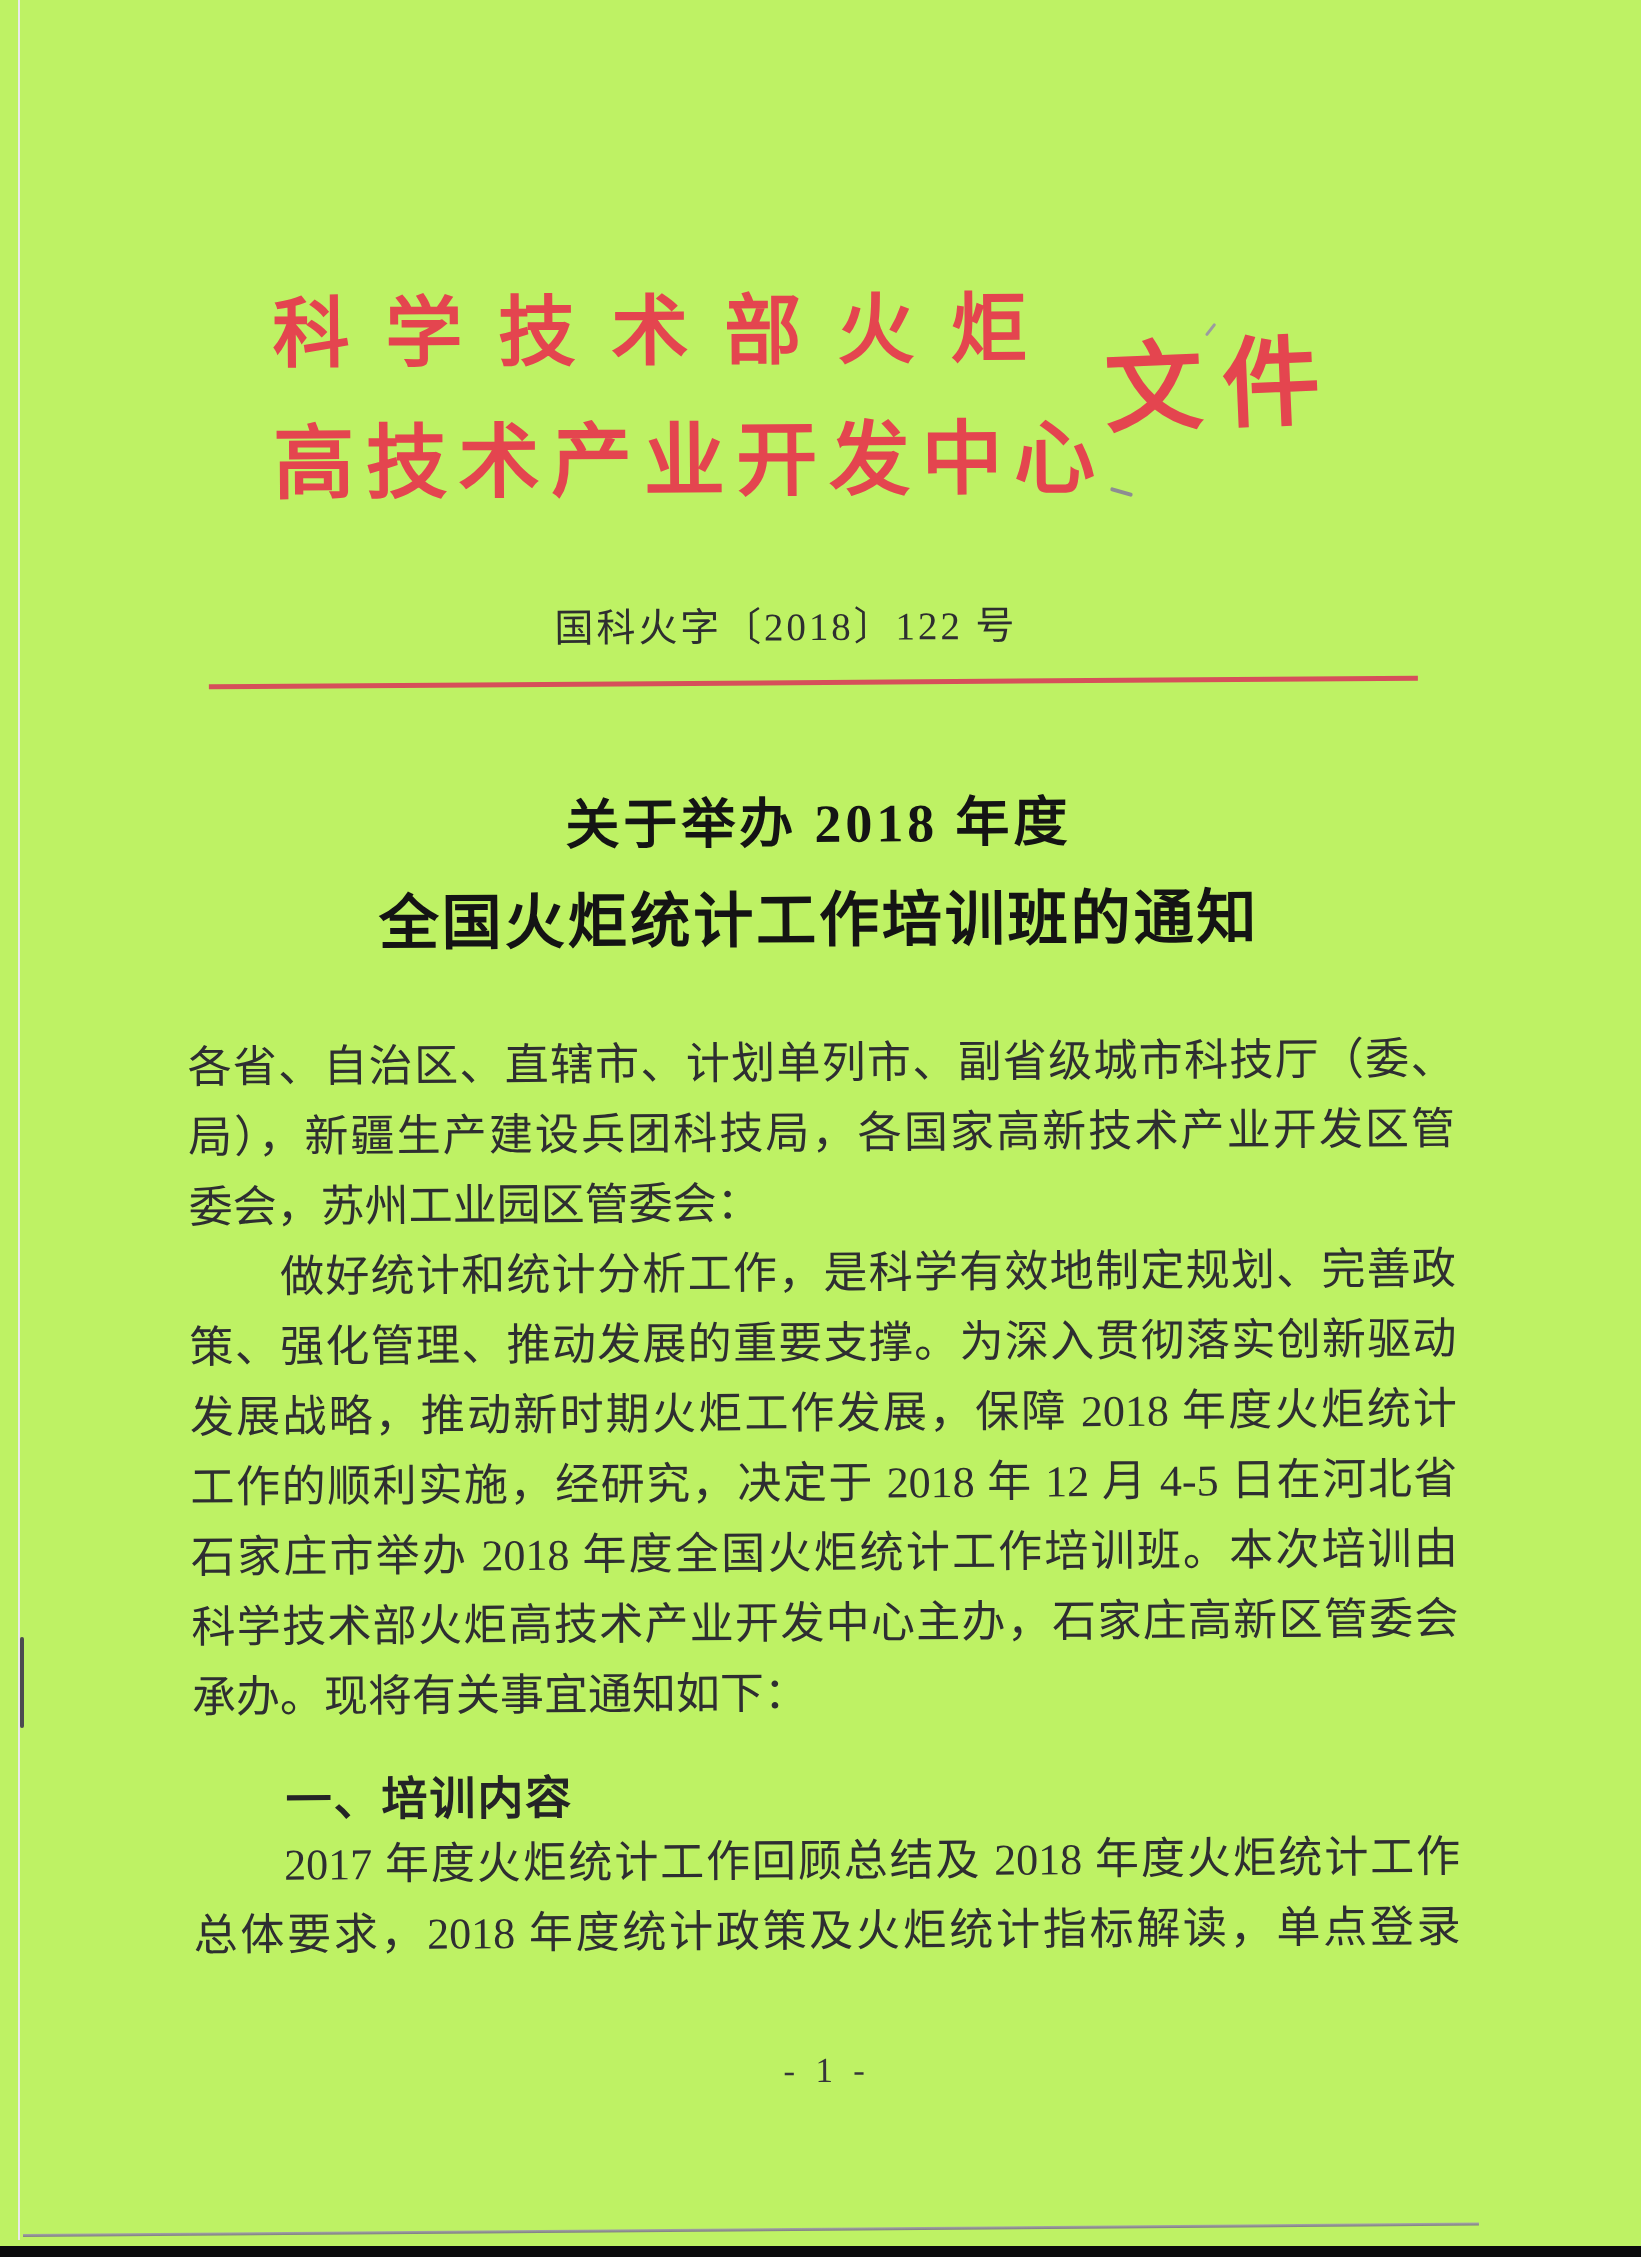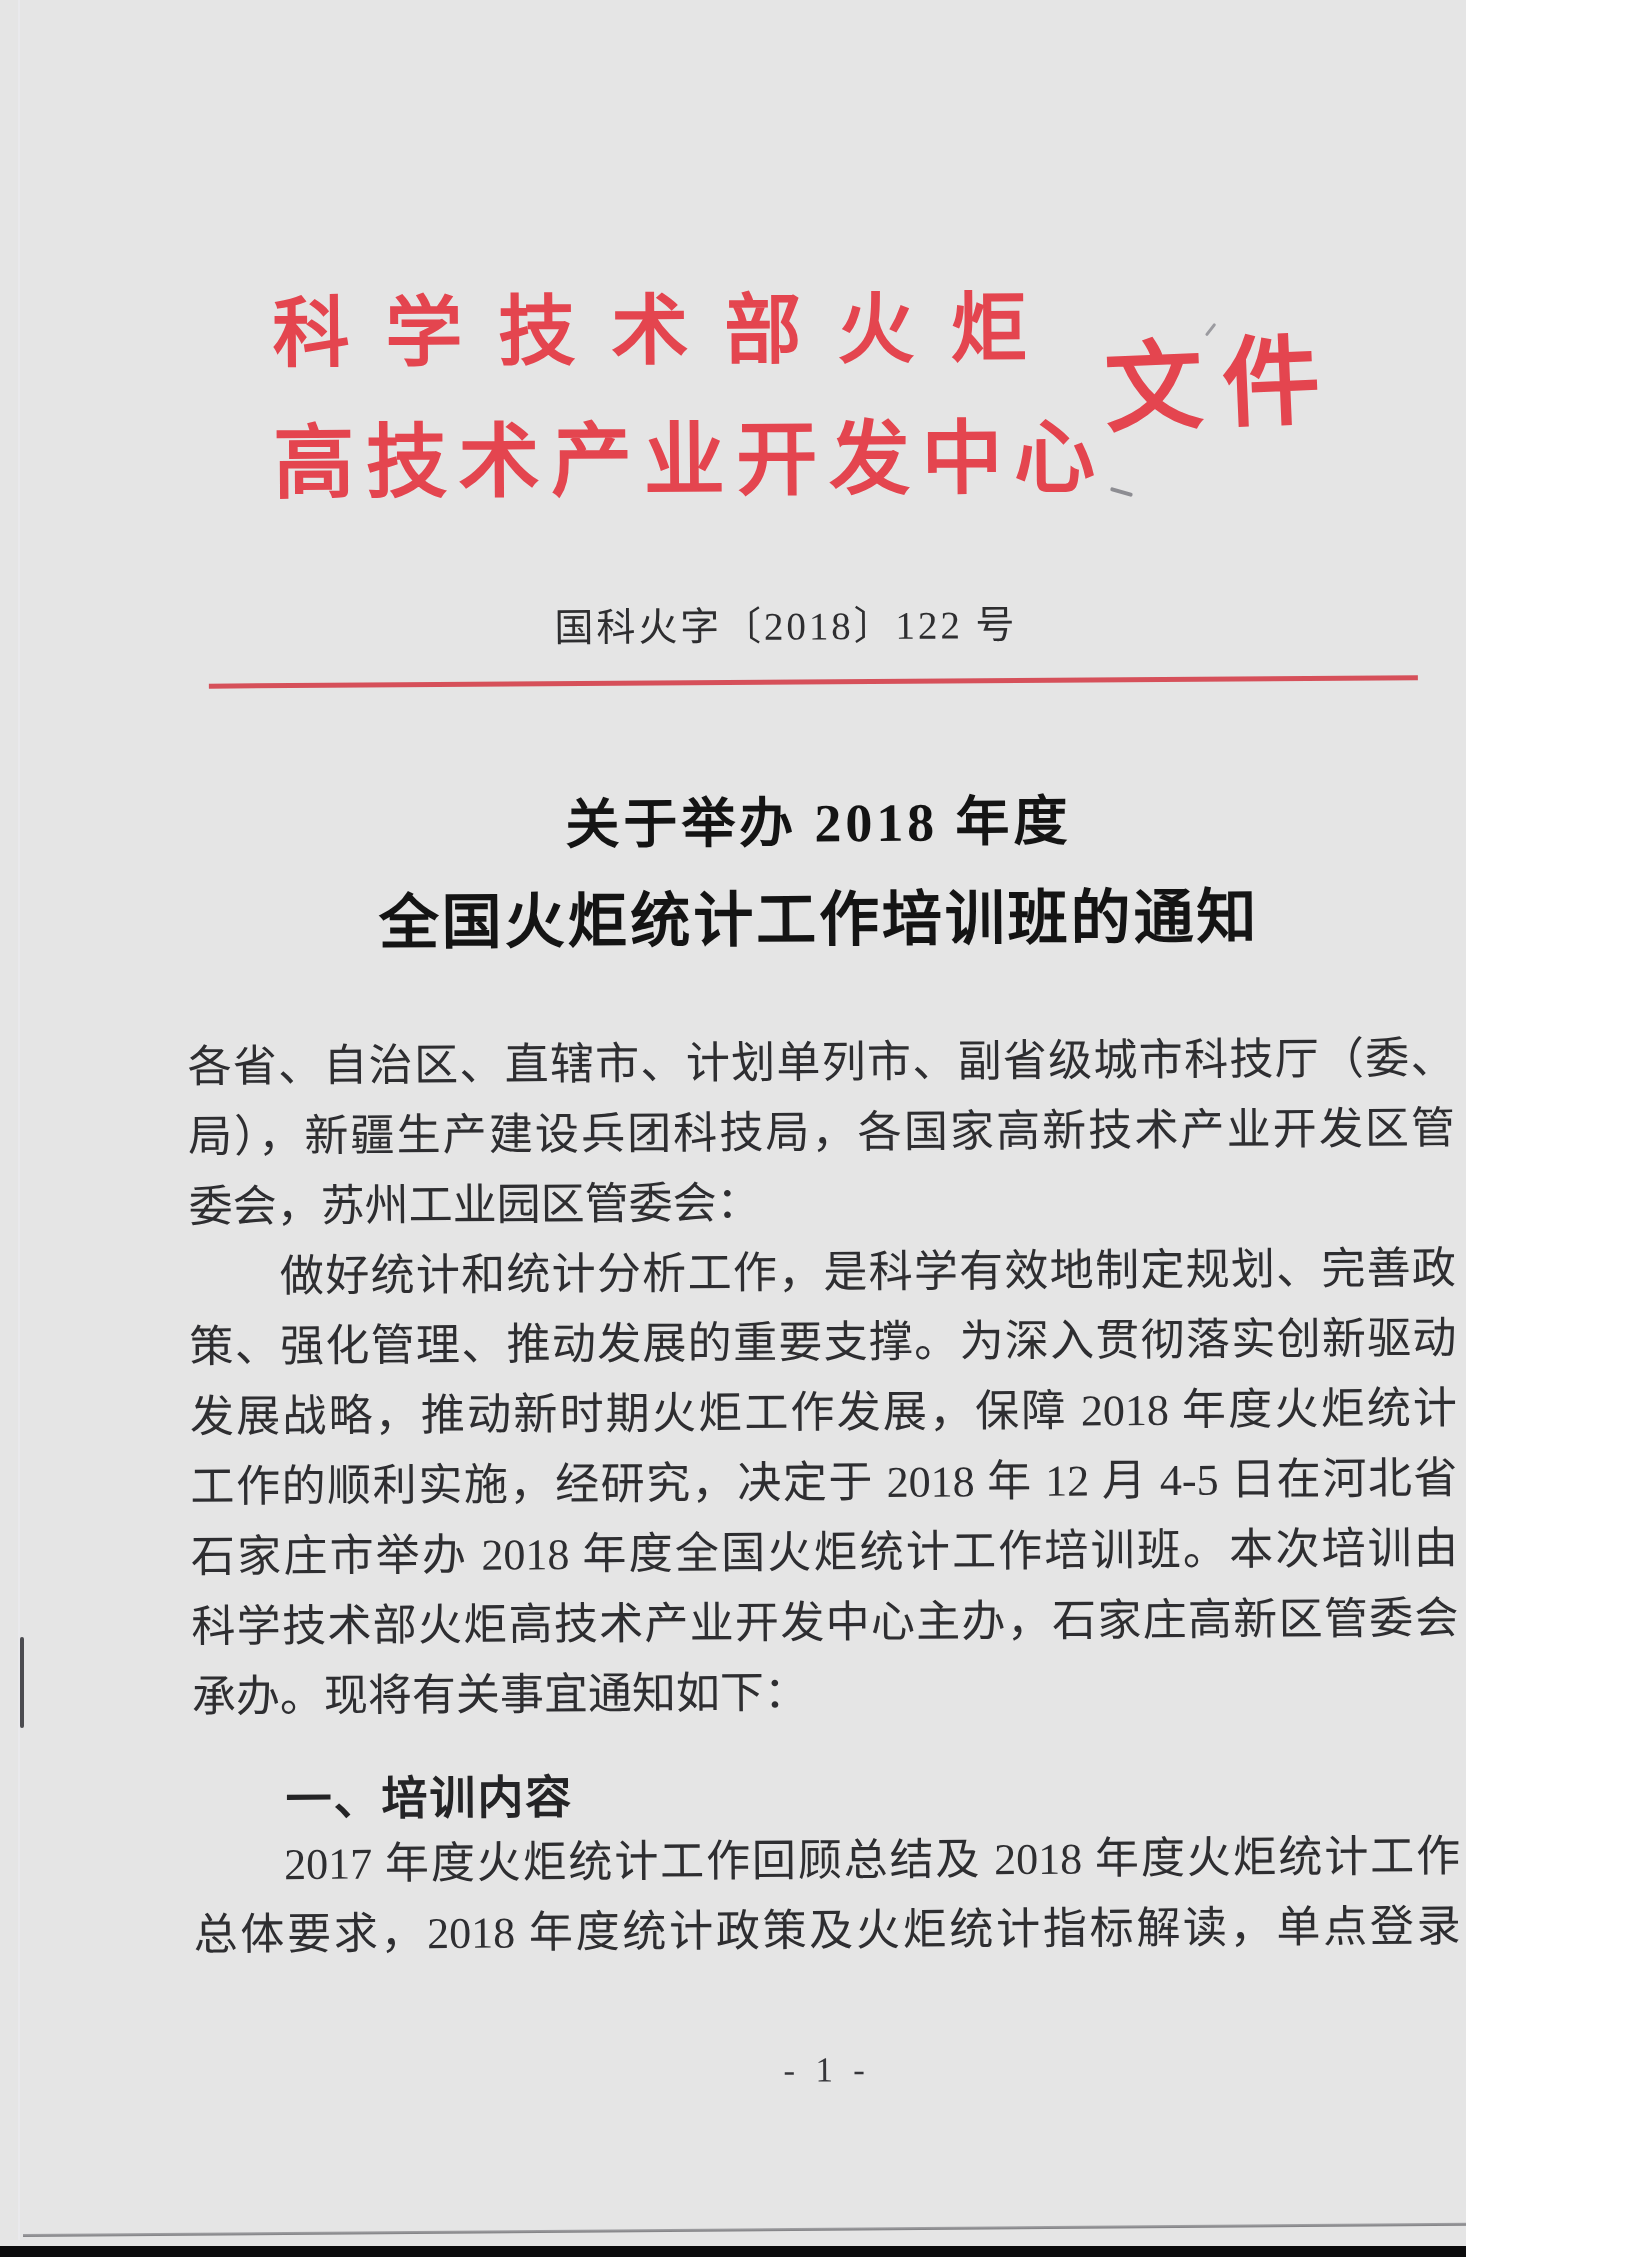--- a/index.html
+++ b/index.html
@@ -1,20 +1,20 @@
 <!DOCTYPE html>
 <html lang="zh-CN"><head>
 <meta charset="utf-8">
 <style>
   * { margin:0; padding:0; box-sizing:border-box; }
   html, body { background:#ffffff; }
   .page {
     position:relative;
-    width:1466px; height:2257px;
-    background:#e5e5e5;
+    width:1641px; height:2257px;
+    background:#bef264;
     overflow:hidden;
     font-family:"Liberation Serif","DejaVu Serif",serif;
   }
   
   .sheet {
     position:absolute; inset:0;
     transform:rotate(-0.4deg);
     transform-origin:50% 50%;
   }
 

